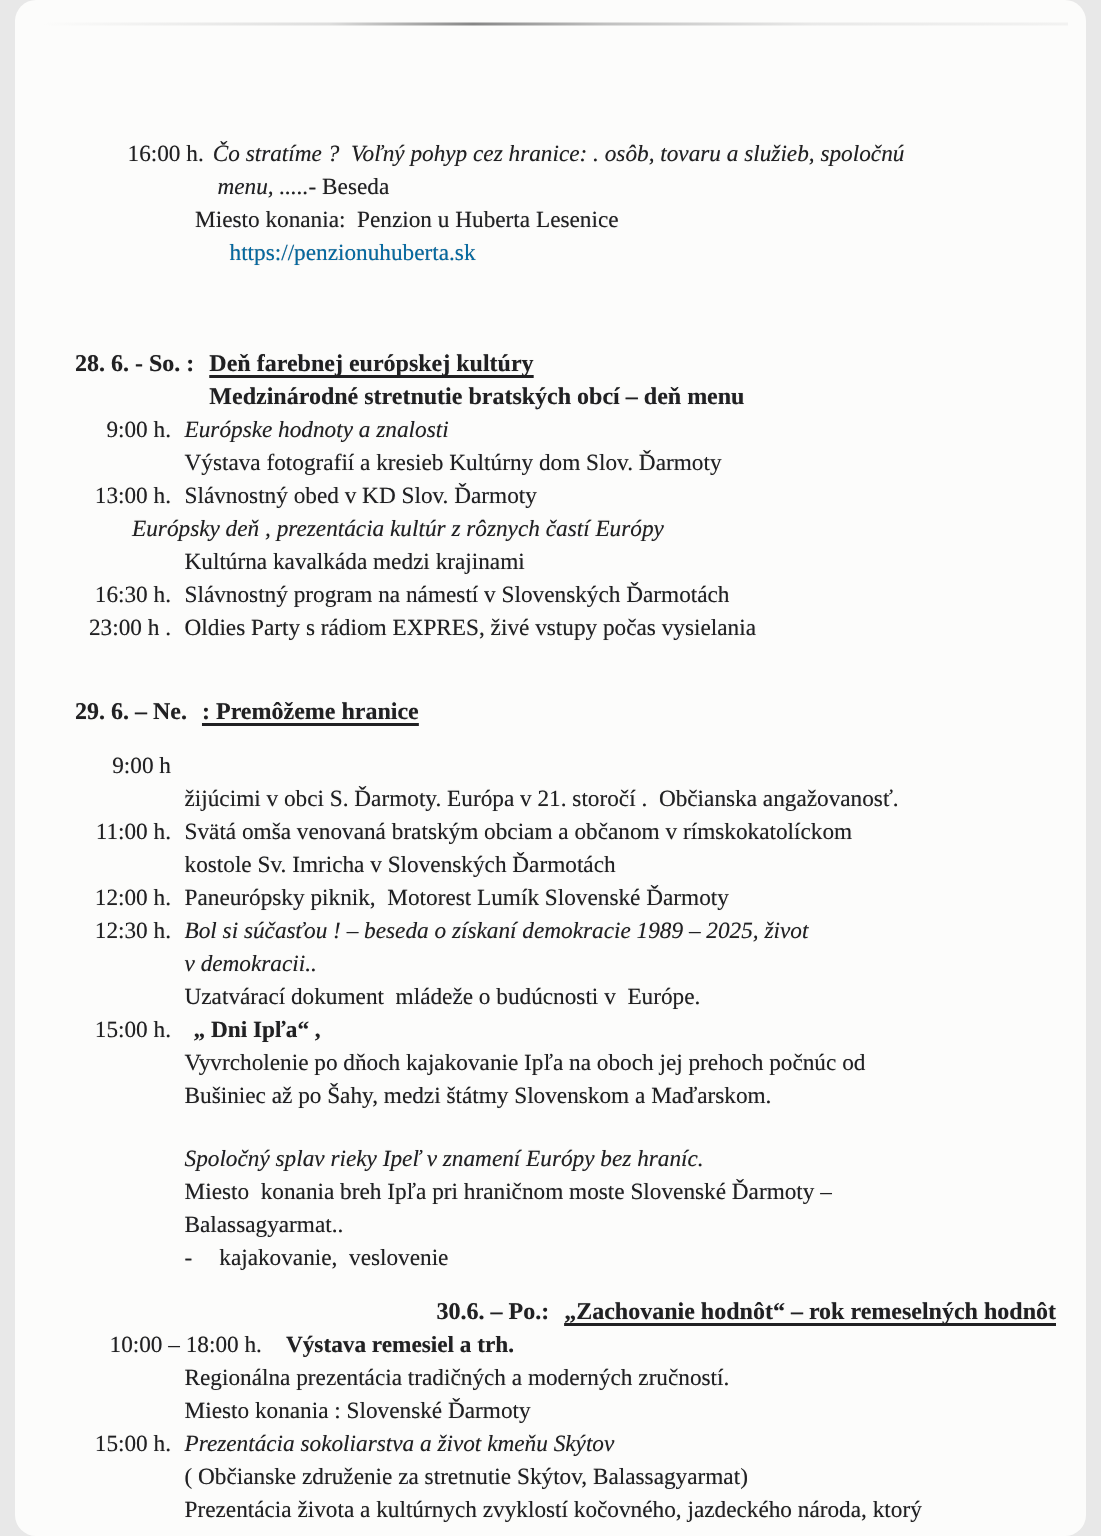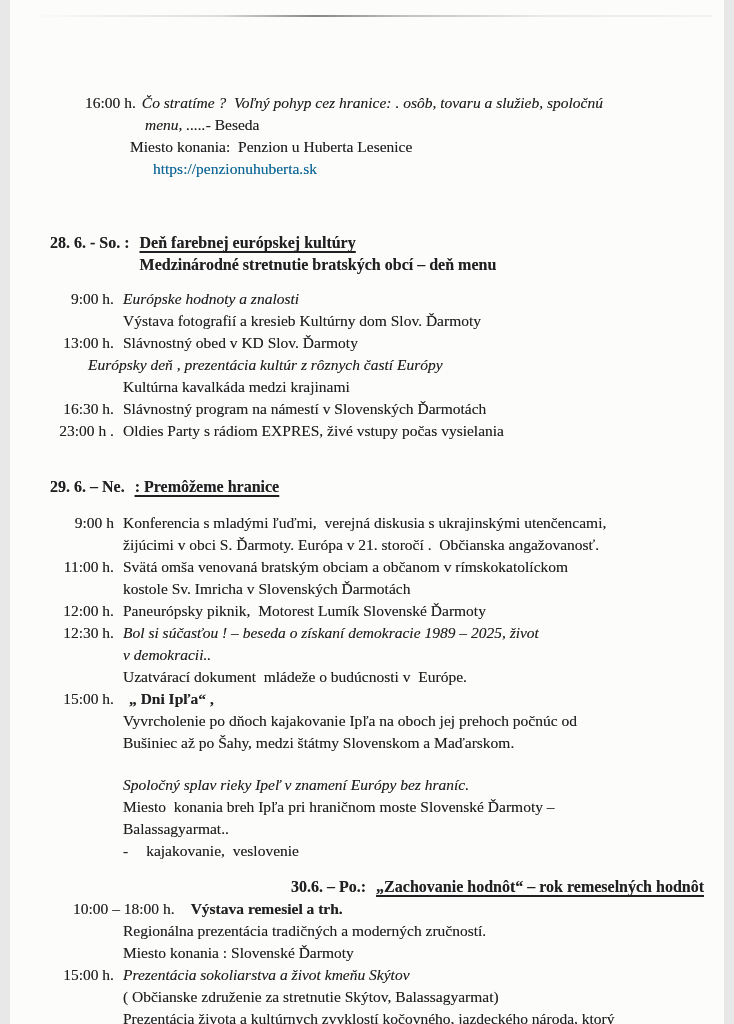--- a/index.html
+++ b/index.html
@@ -7,20 +7,21 @@
     position:relative;
     width:714px; height:1024px;
     margin:0 auto;
     background:#fcfcfb;
     overflow:hidden;
     font-family:"Liberation Serif","DejaVu Serif",serif;
     font-size:15.5px;
     line-height:22px;
     color:#202022;
     text-shadow:0 0 0.5px rgba(40,40,40,0.45);
+    border-radius:14px;
   }
   .scanline {
     position:absolute; top:15px; left:18px; right:12px; height:2px;
     background:linear-gradient(90deg,
       rgba(150,150,150,0) 0%,
       rgba(150,150,150,0.30) 28%,
       rgba(95,95,95,0.75) 42%,
       rgba(120,120,120,0.45) 55%,
       rgba(165,165,165,0.22) 75%,
       rgba(170,170,170,0.12) 100%);
@@ -44,21 +45,21 @@
   .prev-l2 { margin-left:95px; white-space:pre-wrap; }
   .prev-l3 { margin-left:80px; white-space:pre-wrap; }
   .prev-l4 { margin-left:103px; }
 
   
   .hrow { display:flex; align-items:baseline; font-weight:bold; font-size:16px; }
   .hdate { white-space:nowrap; }
   .htitle { margin-left:10px; }
 
   .mt-day1 { margin-top:52px; }
-  .mt-ev1  { margin-top:12px; }
+  .mt-ev1  { }
   .mt-day2 { margin-top:34px; }
   .mt-ev2  { margin-top:14px; }
   .mt-splav{ margin-top:20px; }
   .mt-day3 { margin-top:14px;justify-content:flex-end; }
 
   .outdent { margin-left:-26px; }
   .dni-pad { padding-left:6px; }
 
   .bullet { display:flex; align-items:baseline; }
   .bullet .dash { flex:0 0 auto; }
@@ -126,21 +127,20 @@
     </div>
 
     <div>
       <div class="hrow mt-day2">
         <span class="hdate">29. 6. – Ne.</span>
         <span class="htitle u">: Premôžeme hranice</span>
       </div>
       <div class="mt-ev2">
         <div class="row">
           <span class="time">9:00 h</span>
-          <span class="desc">Konferencia s mladými ľuďmi,  verejná diskusia s ukrajinskými utenčencami,</span>
         </div>
         <div class="row">
           <span class="time"></span>
           <span class="desc">žijúcimi v obci S. Ďarmoty. Európa v 21. storočí .  Občianska angažovanosť.</span>
         </div>
         <div class="row">
           <span class="time">11:00 h.</span>
           <span class="desc">Svätá omša venovaná bratským obciam a občanom v rímskokatolíckom</span>
         </div>
         <div class="row">

